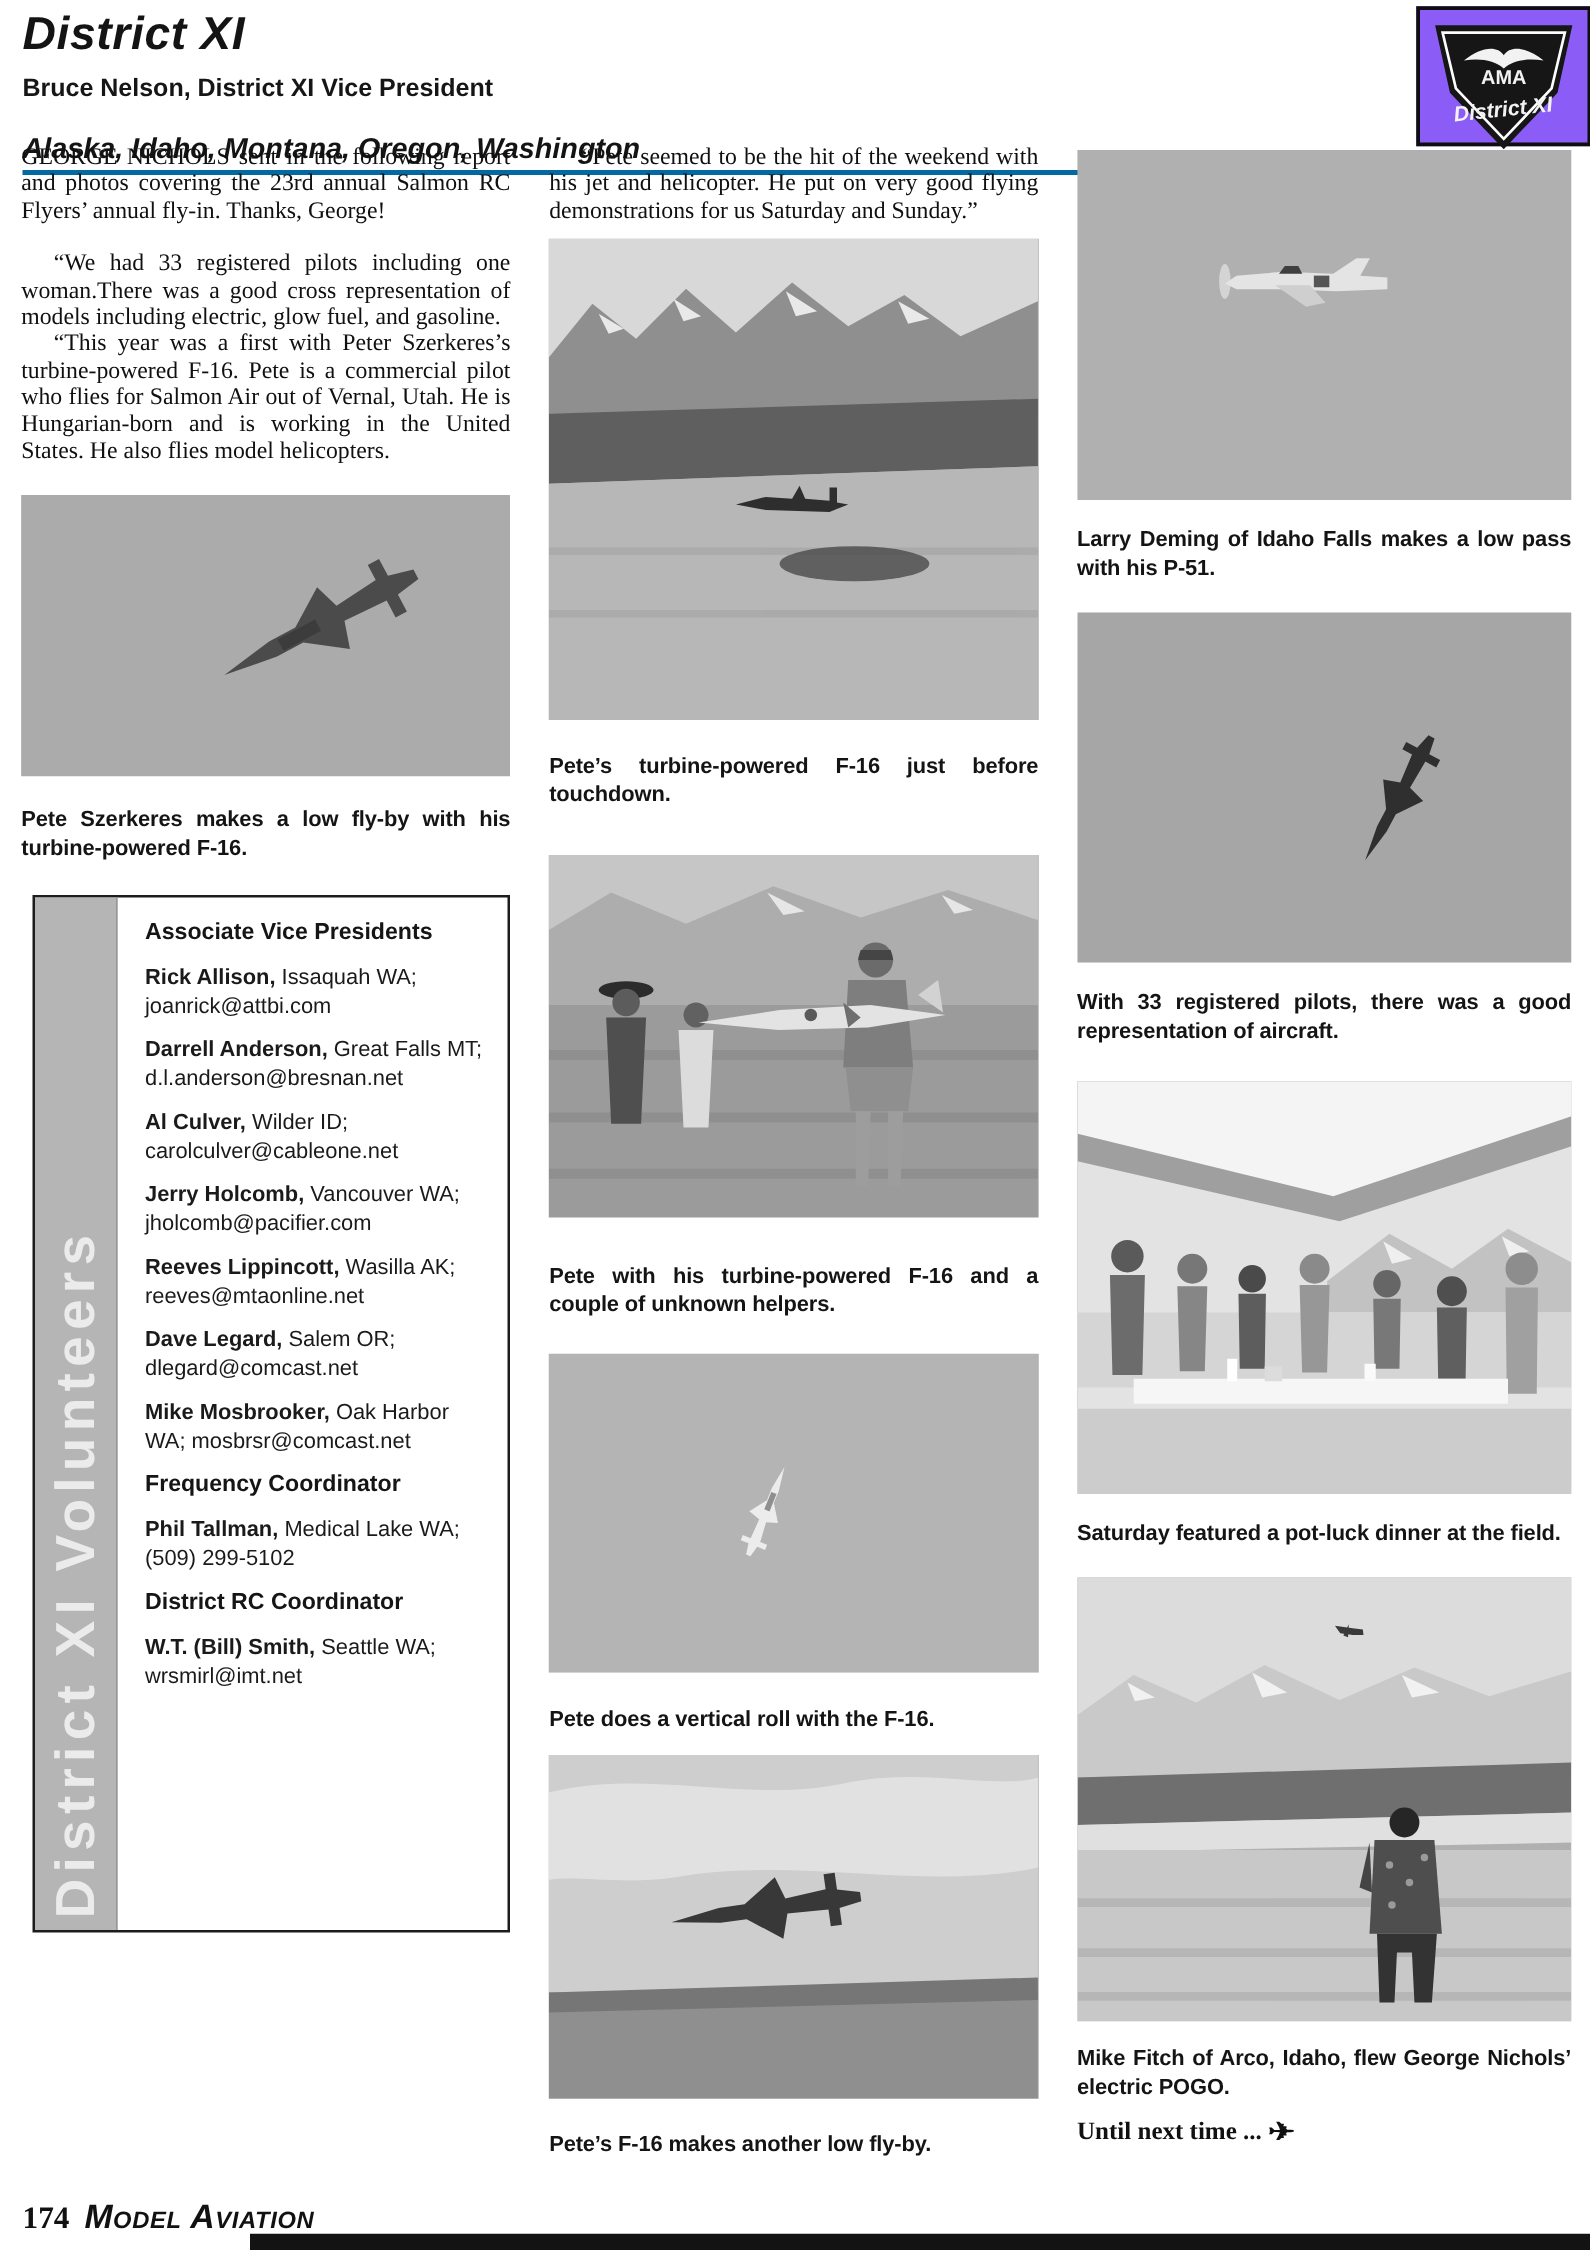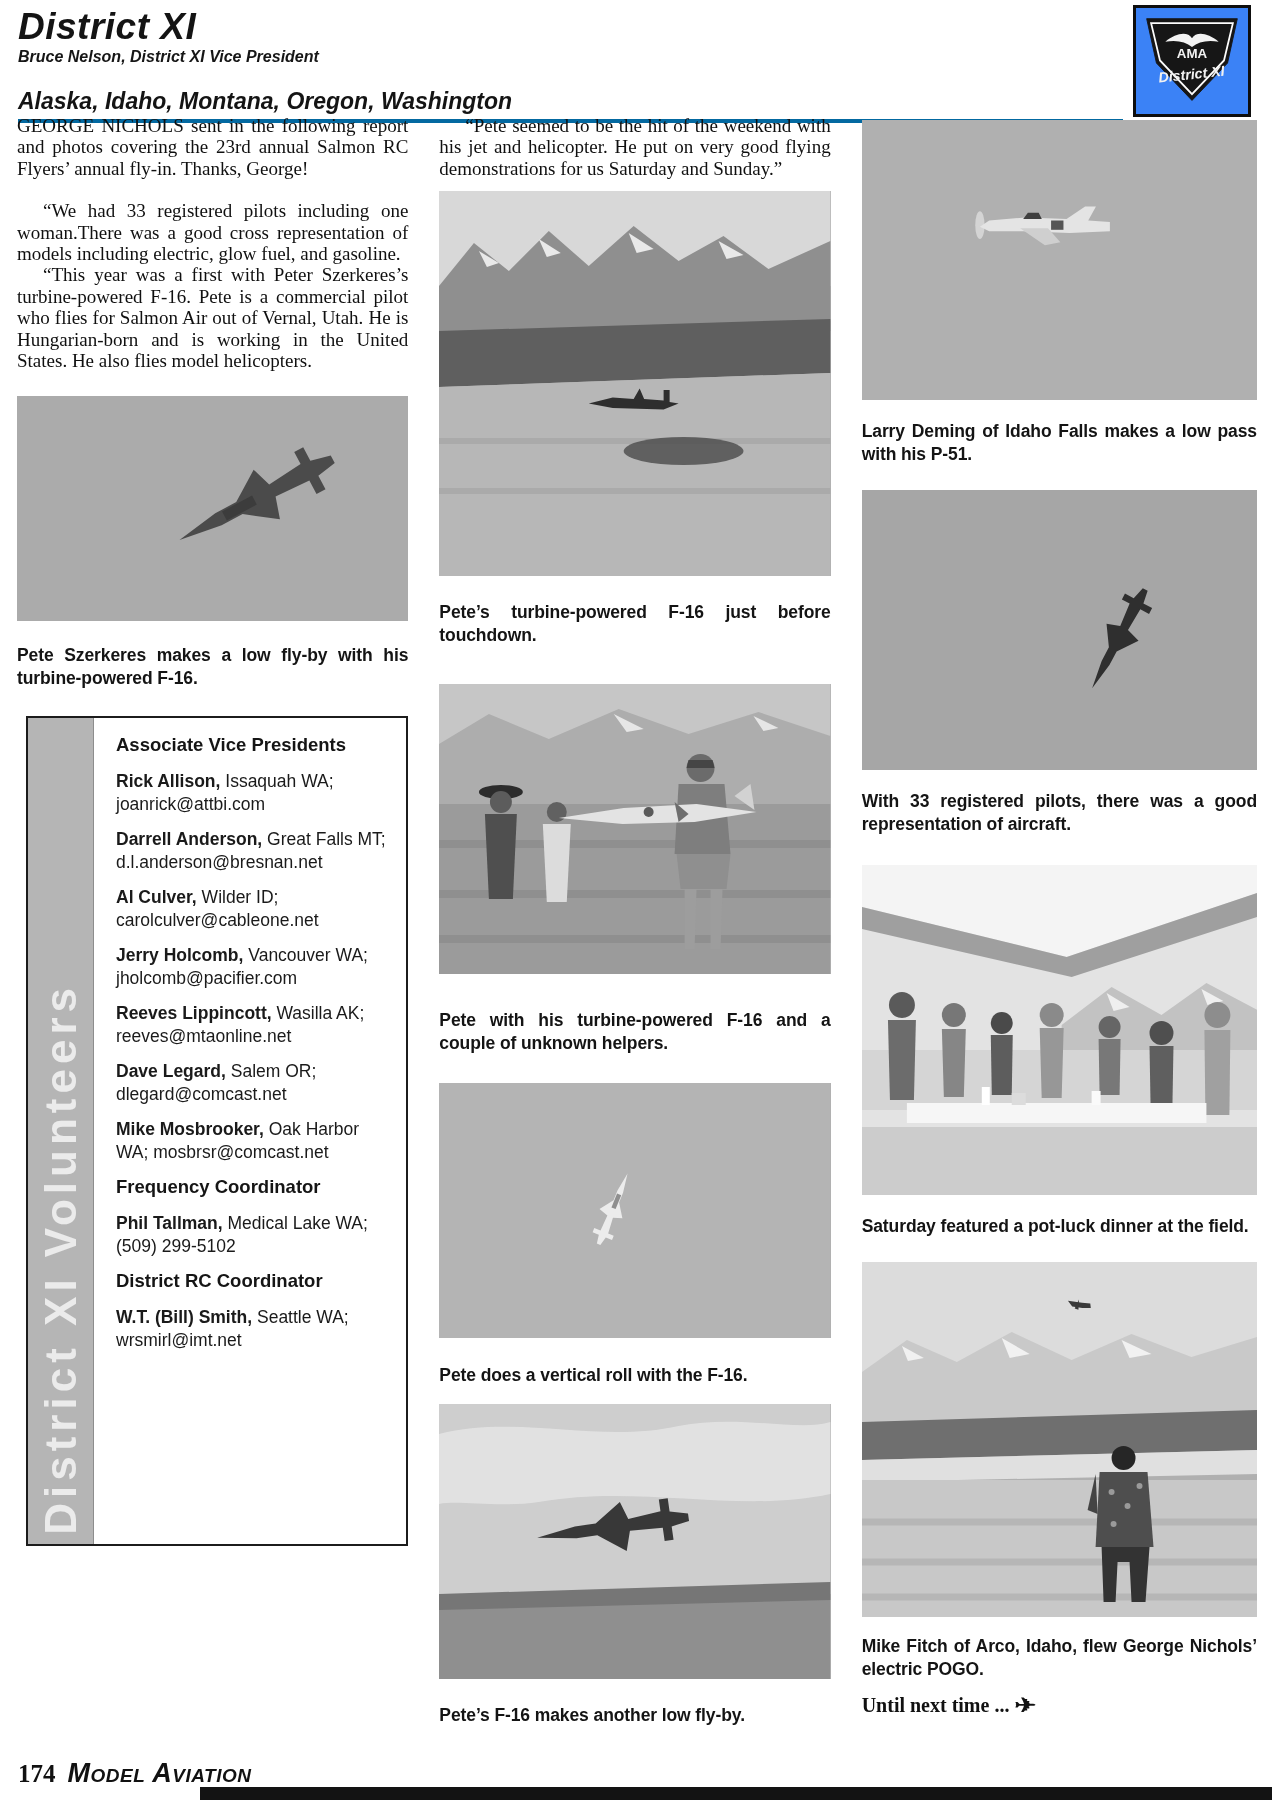--- a/index.html
+++ b/index.html
@@ -3,26 +3,26 @@
 <meta charset="utf-8">
 <style>
   * { margin:0; padding:0; box-sizing:border-box; }
   html,body { width:1272px; height:1800px; background:#ffffff; overflow:hidden; }
   body { font-family:"Liberation Sans", sans-serif; color:#111; position:relative; }
 
   
   .header { position:absolute; top:6px; left:18px; width:1240px; }
   .title { font-family:"Liberation Sans", sans-serif; font-weight:bold; font-style:italic;
            font-size:37px; letter-spacing:0.5px; color:#141414; }
-  .byline { font-weight:bold; font-style:italic; font-size:16px; margin-top:0; color:#161616; }
+  .byline { font-weight:bold; font-size:20px; margin-top:12px; color:#161616; }
   .region { font-weight:bold; font-style:italic; font-size:23px; margin-top:22px;
             padding-bottom:4px; border-bottom:4px solid #0369a1; width:1105px; color:#141414; }
 
-  .logo-box { position:absolute; top:5px; left:1133px; width:118px; height:112px;
-              border:3px solid #0e0e0e; background:#3b82f6; }
+  .logo-box { position:absolute; top:5px; left:1133px; width:140px; height:112px;
+              border:3px solid #0e0e0e; background:#8b5cf6; }
 
   
   .columns { position:absolute; top:115px; left:17px; width:1240px; display:flex; gap:31px; }
   .col { width:392px; }
   .col3 { width:396px; }
 
   .serif { font-family:"Liberation Serif", serif; font-size:19px; line-height:21.4px;
            text-align:justify; color:#101010; }
   .serif p.ind { text-indent:26px; }
   .lead-name { font-weight:normal; }

